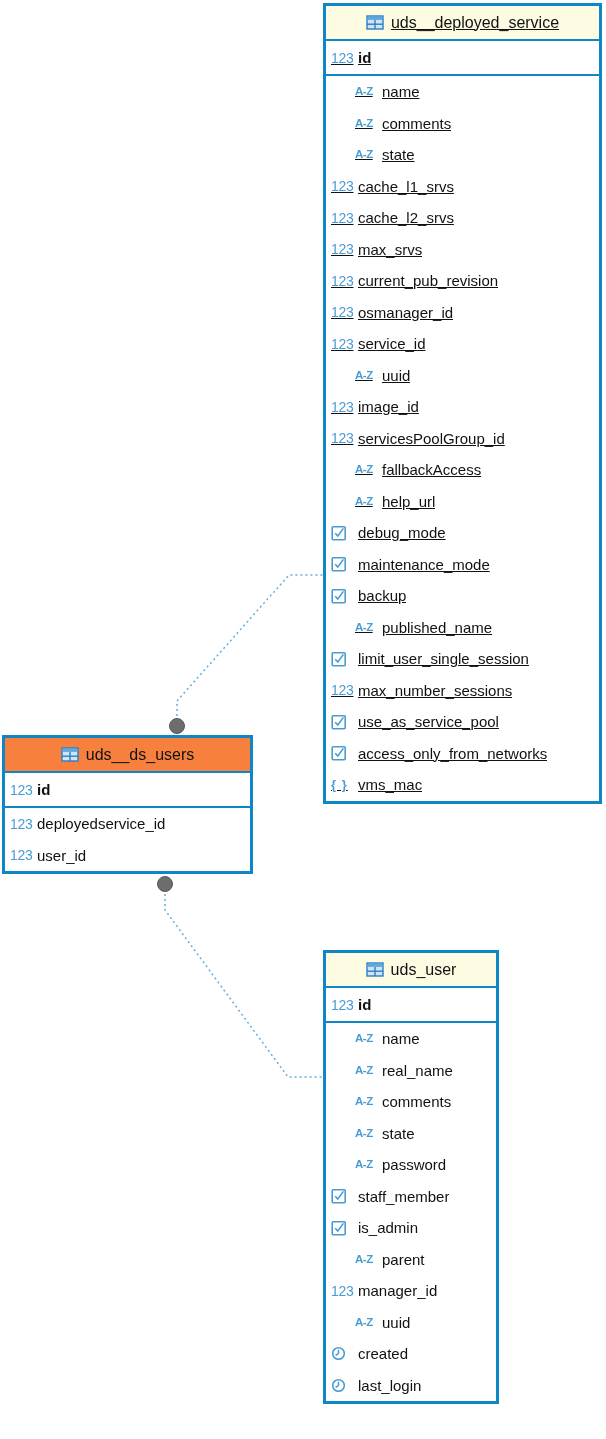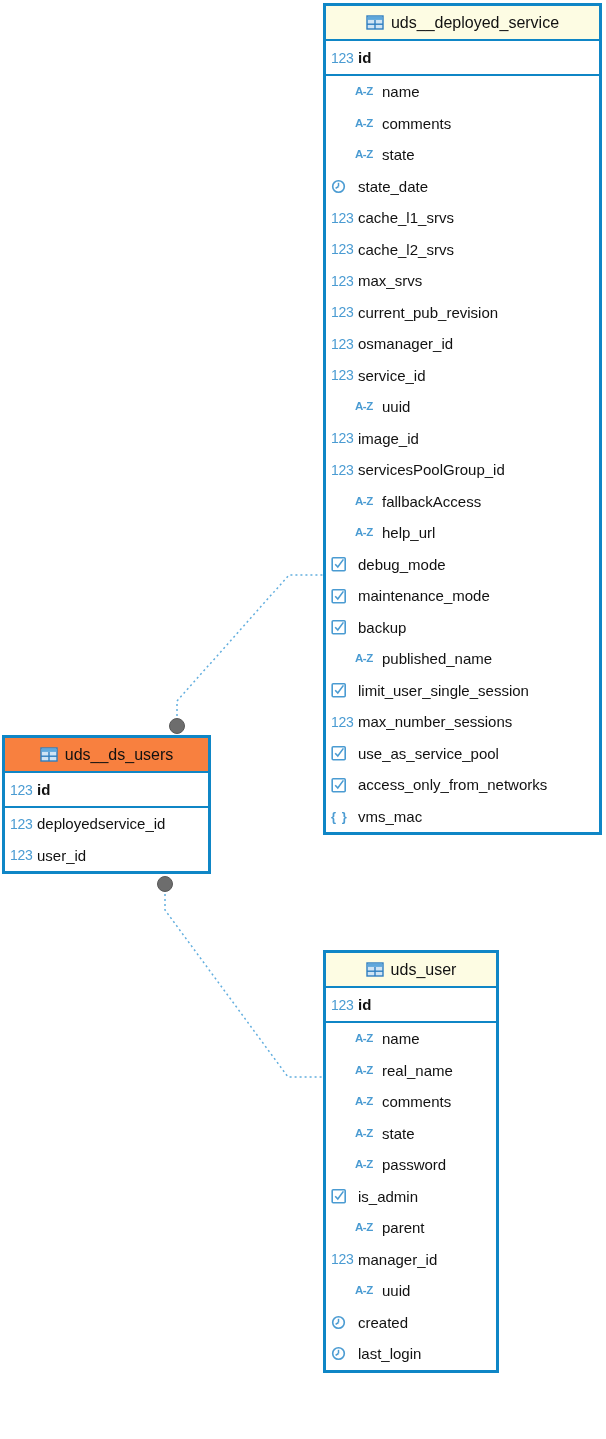--- a/index.html
+++ b/index.html
@@ -70,21 +70,21 @@
 
 <div class="canvas">
 
   <svg class="rel-layer" width="606" height="1439" viewBox="0 0 606 1439">
     <polyline points="177,721 177,701 289,575 324,575"></polyline>
     <polyline points="165,889 165,910 288,1077 324,1077"></polyline>
     <circle class="dot" cx="177" cy="726" r="7.5"></circle>
     <circle class="dot" cx="165" cy="884" r="7.5"></circle>
   </svg>
 
-  <div class="entity" style="left:323px;top:3px;width:279px;">
+  <div class="entity" style="left:323px;top:3px;width:279px;text-decoration:underline;">
     <div class="entity-header">
       <svg width="18" height="15" viewBox="0 0 18 15">
         <rect x="1" y="1" width="16" height="13" fill="#cfe4f4" stroke="#2e7ec0" stroke-width="1.4"></rect>
         <rect x="1.7" y="1.7" width="14.6" height="3.2" fill="#5fa8dc"></rect>
         <line x1="9" y1="5" x2="9" y2="14" stroke="#2e7ec0" stroke-width="1.4"></line>
         <line x1="1" y1="9.2" x2="17" y2="9.2" stroke="#2e7ec0" stroke-width="1.4"></line>
       </svg>
       <span>uds__deployed_service</span>
     </div>
     <div class="entity-pk">
@@ -111,32 +111,20 @@
           <span class="col-name">comments</span>
         </div>
 
         <div class="row" data-type="text">
 
           <span class="ic ic-text">A-Z</span>
 
           <span class="col-name">state</span>
         </div>
 
-        <div class="row" data-type="datetime">
-
-          <span class="ic ic-datetime">
-            <svg width="15" height="15" viewBox="0 0 15 15">
-              <circle cx="7.5" cy="7.5" r="5.8" fill="none" stroke="#4a9bd2" stroke-width="1.6"></circle>
-              <line x1="7.5" y1="7.5" x2="7.5" y2="3.8" stroke="#4a9bd2" stroke-width="1.5"></line>
-              <line x1="7.5" y1="7.5" x2="4.6" y2="9.3" stroke="#4a9bd2" stroke-width="1.5"></line>
-            </svg>
-          </span>
-
-          <span class="col-name">state_date</span>
-        </div>
 
         <div class="row" data-type="number">
           <span class="ic ic-number">123</span>
 
           <span class="col-name">cache_l1_srvs</span>
         </div>
 
         <div class="row" data-type="number">
           <span class="ic ic-number">123</span>
 
@@ -281,21 +269,21 @@
 
         <div class="row" data-type="json">
 
           <span class="ic ic-json">{ }</span>
 
           <span class="col-name">vms_mac</span>
         </div>
       </div>
   </div>
 
-  <div class="entity selected" style="left:2px;top:735px;width:209px;">
+  <div class="entity selected" style="left:2px;top:735px;width:251px;">
     <div class="entity-header">
       <svg width="18" height="15" viewBox="0 0 18 15">
         <rect x="1" y="1" width="16" height="13" fill="#cfe4f4" stroke="#2e7ec0" stroke-width="1.4"></rect>
         <rect x="1.7" y="1.7" width="14.6" height="3.2" fill="#5fa8dc"></rect>
         <line x1="9" y1="5" x2="9" y2="14" stroke="#2e7ec0" stroke-width="1.4"></line>
         <line x1="1" y1="9.2" x2="17" y2="9.2" stroke="#2e7ec0" stroke-width="1.4"></line>
       </svg>
       <span>uds__ds_users</span>
     </div>
     <div class="entity-pk">
@@ -370,20 +358,30 @@
           <span class="col-name">state</span>
         </div>
 
         <div class="row" data-type="text">
 
           <span class="ic ic-text">A-Z</span>
 
           <span class="col-name">password</span>
         </div>
 
+        <div class="row" data-type="boolean">
+
+          <span class="ic ic-boolean">
+            <svg width="16" height="16" viewBox="0 0 16 16">
+              <rect x="1.2" y="1.8" width="13" height="13" rx="1" fill="#ffffff" stroke="#4a9bd2" stroke-width="1.6"></rect>
+              <polyline points="4.2,8.2 6.8,11 12.4,3.4" fill="none" stroke="#4a9bd2" stroke-width="1.6"></polyline>
+            </svg>
+          </span>
+          <span class="col-name">staff_member</span>
+        </div>
 
         <div class="row" data-type="boolean">
 
           <span class="ic ic-boolean">
             <svg width="16" height="16" viewBox="0 0 16 16">
               <rect x="1.2" y="1.8" width="13" height="13" rx="1" fill="#ffffff" stroke="#4a9bd2" stroke-width="1.6"></rect>
               <polyline points="4.2,8.2 6.8,11 12.4,3.4" fill="none" stroke="#4a9bd2" stroke-width="1.6"></polyline>
             </svg>
           </span>
           <span class="col-name">is_admin</span>

